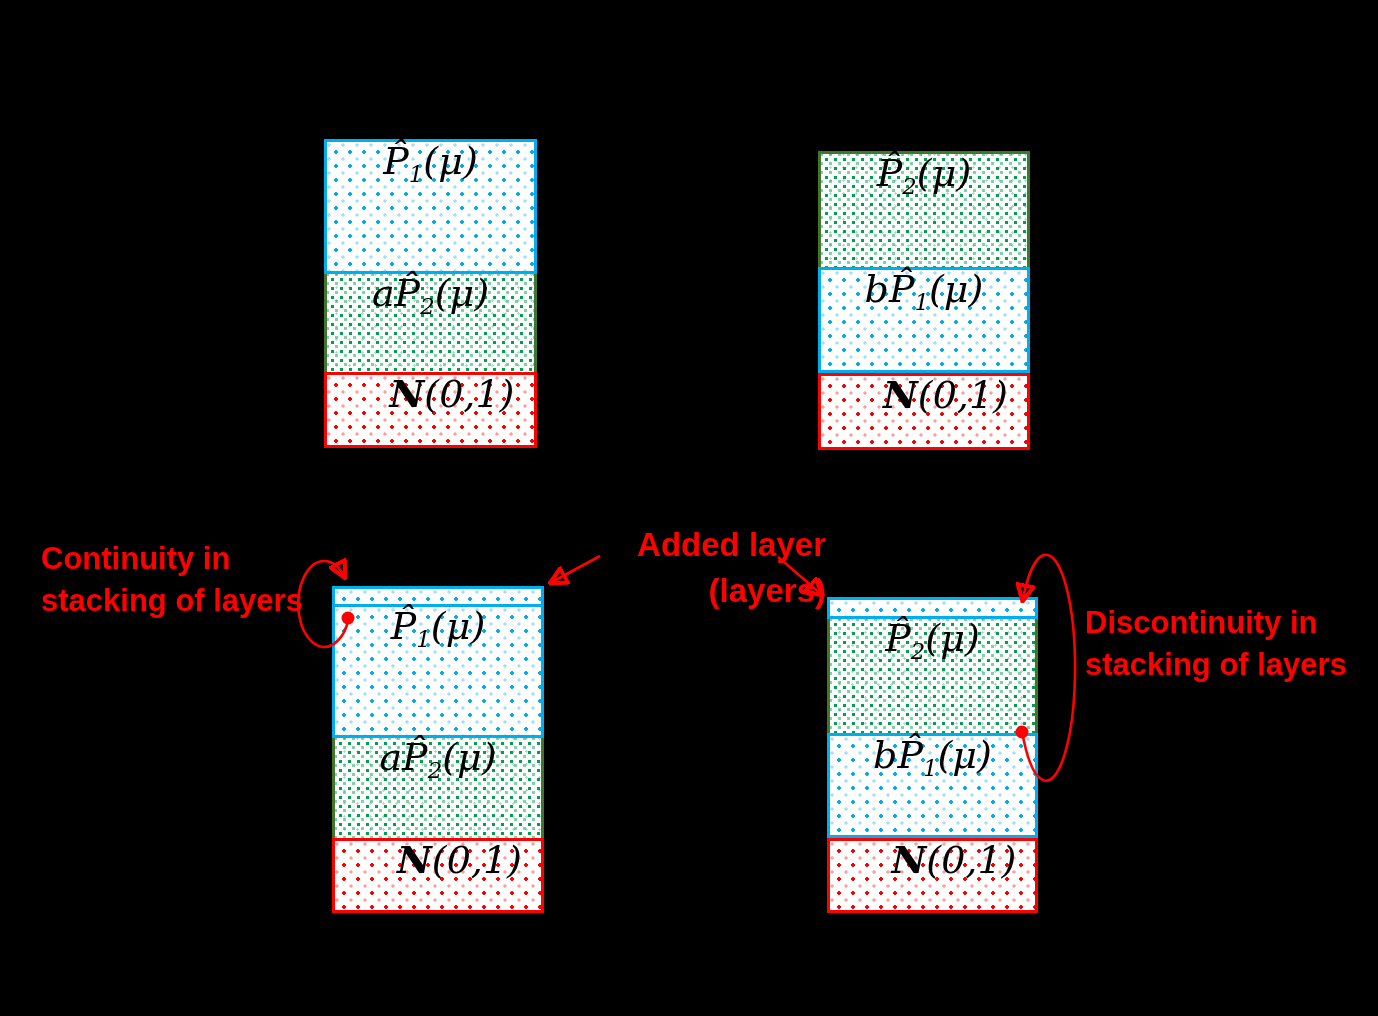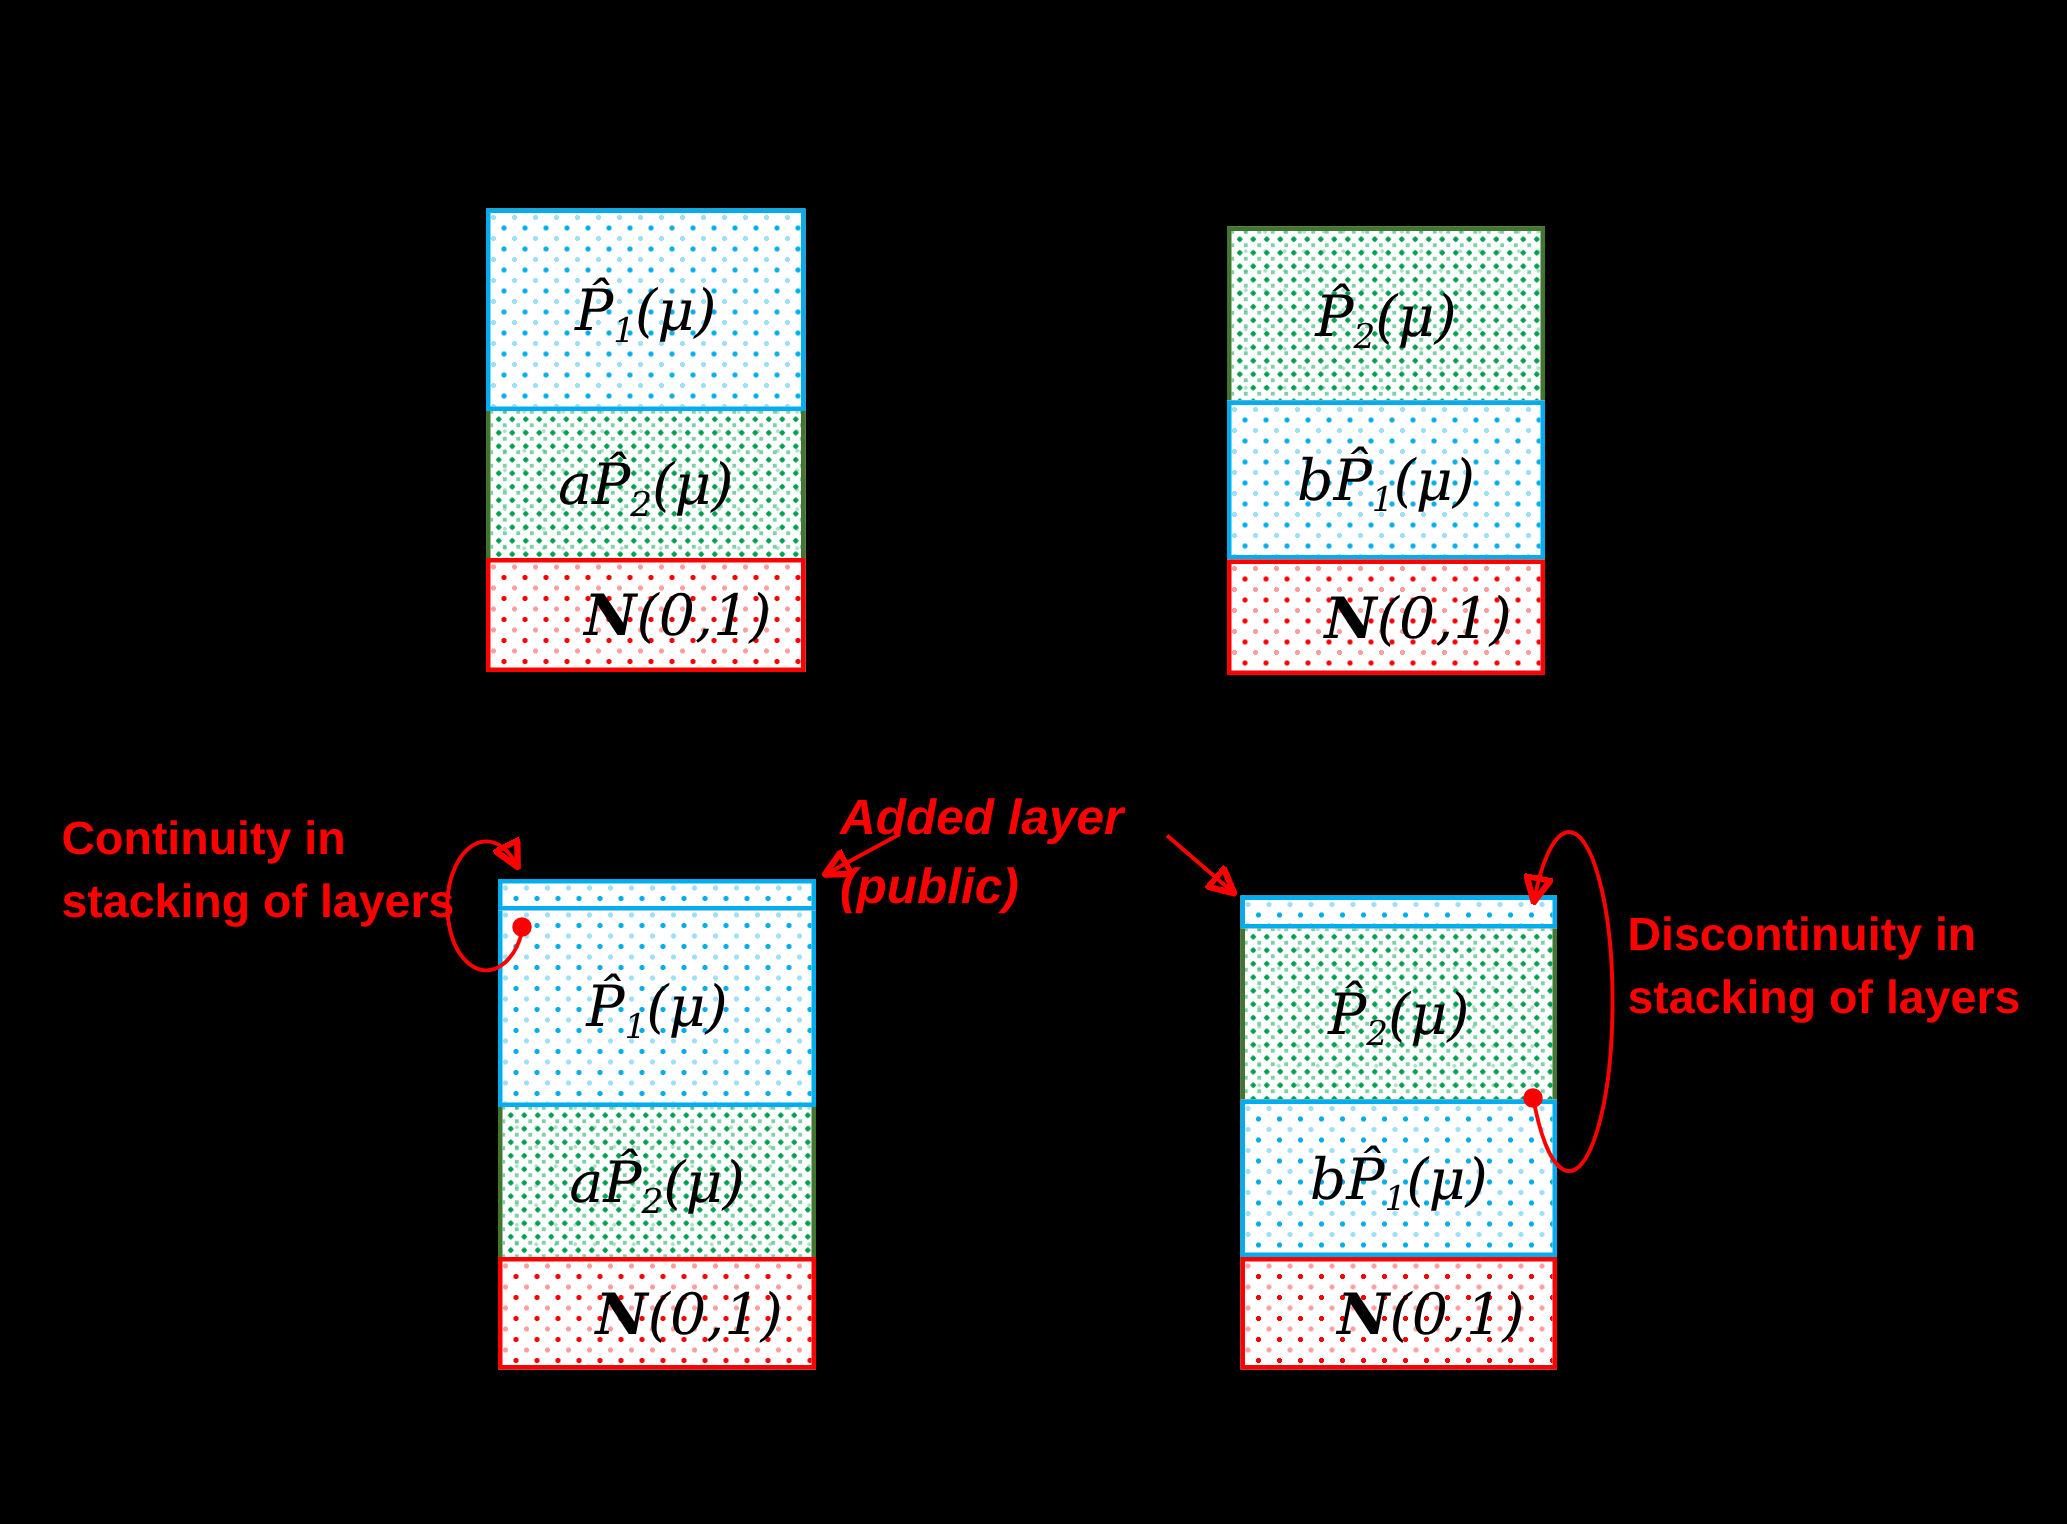--- a/index.html
+++ b/index.html
@@ -3,21 +3,21 @@
 <meta charset="utf-8">
 <style>
   :root{
     --blue:#00aeef; --red:#ff0000; --green-dots:#00a050; --green-border:#41762e;
     --fill:#ffffff; --background:#000000; --text:#000000;
   }
   html,body{margin:0;padding:0;background:var(--background,#000);}
   #canvas{position:relative;width:1378px;height:1016px;background:var(--background,#000);
           font-family:"Liberation Sans",sans-serif;overflow:hidden;}
   .stack{position:absolute;}
-  .layer{position:relative;box-sizing:border-box;display:flex;align-items:center;justify-content:center;}
+  .layer{position:relative;box-sizing:border-box;display:flex;justify-content:center;}
   
   .dots-blue{
     background-color:var(--fill,#fff);
     background-image:
       radial-gradient(var(--blue,#00aeef) 1.7px, transparent 1.9px),
       radial-gradient(rgba(0,174,239,.38) 1.5px, transparent 1.7px);
     background-size:14px 14px,14px 14px;
     background-position:2px 3px,9px 10px;
   }
   .dots-red{
@@ -44,21 +44,21 @@
   .b-green-nb{border:3px solid var(--green-border,#41762e);border-bottom:none;}
   .b-red{border:3px solid var(--red,#ff0000);padding-left:43px;}
   
   .mlabel{font-family:"DejaVu Serif","Liberation Serif",serif;font-style:italic;
           font-size:38px;color:var(--text,#000);white-space:nowrap;line-height:1;}
   .mlabel sub{font-size:0.6em;font-style:italic;vertical-align:-0.35em;line-height:0;}
   .mlabel .script{font-weight:bold;}
   
   .ann-text{position:absolute;color:var(--red,#ff0000);font-weight:700;font-size:31px;
             line-height:42px;white-space:nowrap;}
-  .ann-text.italic{font-style:italic;text-align:left;}
+  .ann-text.italic{text-align:right;}
   
   .overlay{position:absolute;left:0;top:0;pointer-events:none;}
   .overlay path{fill:none;stroke:var(--red,#ff0000);stroke-width:2.6px;}
   .overlay circle{fill:var(--red,#ff0000);stroke:none;}
 </style>
 </head>
 <body>
 
 <div id="canvas">
 
@@ -112,21 +112,21 @@
     </div>
   </div>
 
   <div class="ann-text" style="left:41px;top:538px;">
     <div>Continuity in</div>
     <div>stacking of layers</div>
   </div>
 
   <div class="ann-text italic" style="left:560px;top:522px;width:266px;font-size:33px;line-height:46px;">
     <div>Added layer</div>
-    <div>(public)</div>
+    <div>(layers)</div>
   </div>
 
   <div class="ann-text" style="left:1085px;top:602px;">
     <div>Discontinuity in</div>
     <div>stacking of layers</div>
   </div>
 
   <svg class="overlay" width="1378" height="1016" viewBox="0 0 1378 1016" aria-hidden="true">
     <defs>
       <marker id="arr" viewBox="0 0 12 12" refX="9.5" refY="6" markerWidth="7.5" markerHeight="7.5" orient="auto-start-reverse">

